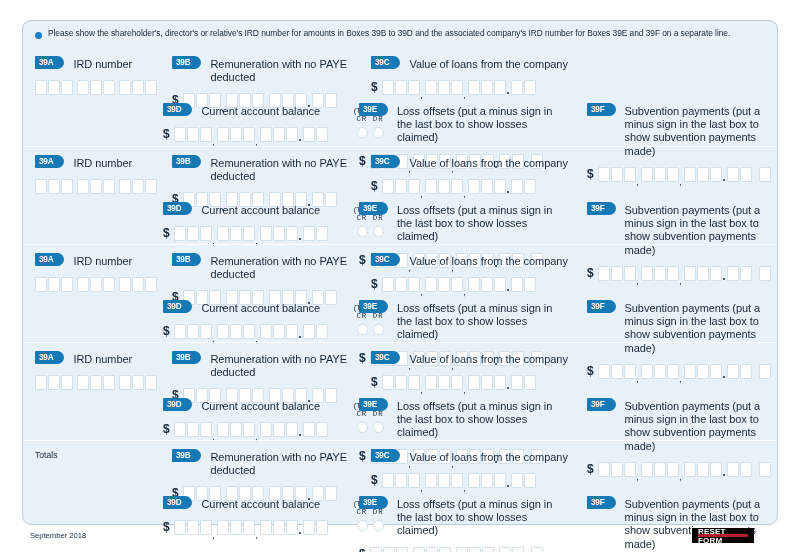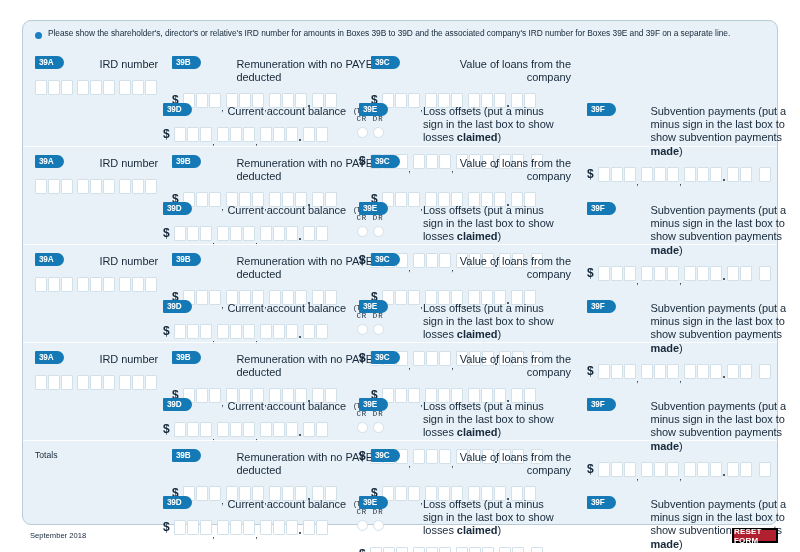--- a/index.html
+++ b/index.html
@@ -62,21 +62,21 @@
 
   
   .col-a { position: absolute; left: 12px;  top: 8px;  width: 135px; }
   .col-b { position: absolute; left: 149px; top: 8px;  width: 205px; }
   .col-c { position: absolute; left: 348px; top: 8px;  width: 200px; text-align: right; }
   .col-d { position: absolute; left: 140px; top: 55px; width: 205px; }
   .col-e { position: absolute; left: 336px; top: 55px; width: 200px; }
   .col-f { position: absolute; left: 564px; top: 55px; width: 200px; }
 
   
-  .tagline { display: flex; align-items: flex-start; gap: 17px; }
+  .tagline { display: flex; align-items: flex-start; gap: 4px; }
   .tag {
     position: relative;
     flex: 0 0 auto;
     height: 13px;
     padding: 0 3px 0 4px;
     background: #1479b5;
     color: #ffffff;
     font-size: 8.2px;
     font-weight: bold;
     line-height: 13px;
@@ -92,21 +92,21 @@
     border-radius: 0 9px 9px 0;
   }
   .tag-gap { width: 9px; flex: 0 0 auto; }
   .tag-label {
     font-size: 11px;
     color: #16283a;
     line-height: 1.22;
     padding-top: 1.5px;
     letter-spacing: -0.05px;
   }
-  .tag-label b { font-weight: bold; }
+  .tag-label b { font-weight: normal; }
 
   
   .totals-label {
     font-size: 8.6px;
     font-weight: normal;
     color: #16283a;
     padding-top: 1px;
   }
 
   
@@ -194,24 +194,24 @@
 
   
   .footer-date {
     position: absolute;
     left: 30px; top: 531px;
     font-size: 7.6px;
     color: #16283a;
   }
   .reset-btn {
     position: absolute;
-    left: 732px; top: 528px;
-    width: 46px; height: 15px;
+    left: 692px; top: 528px;
+    width: 62px; height: 15px;
     background: #b0202e;
-    border: 2px solid #000000;
+    border: 6px solid #000000;
     color: #ffffff;
     font-size: 8px;
     font-weight: bold;
     letter-spacing: 0.2px;
     display: flex;
     align-items: center;
     justify-content: center;
     cursor: pointer;
   }
 </style>

